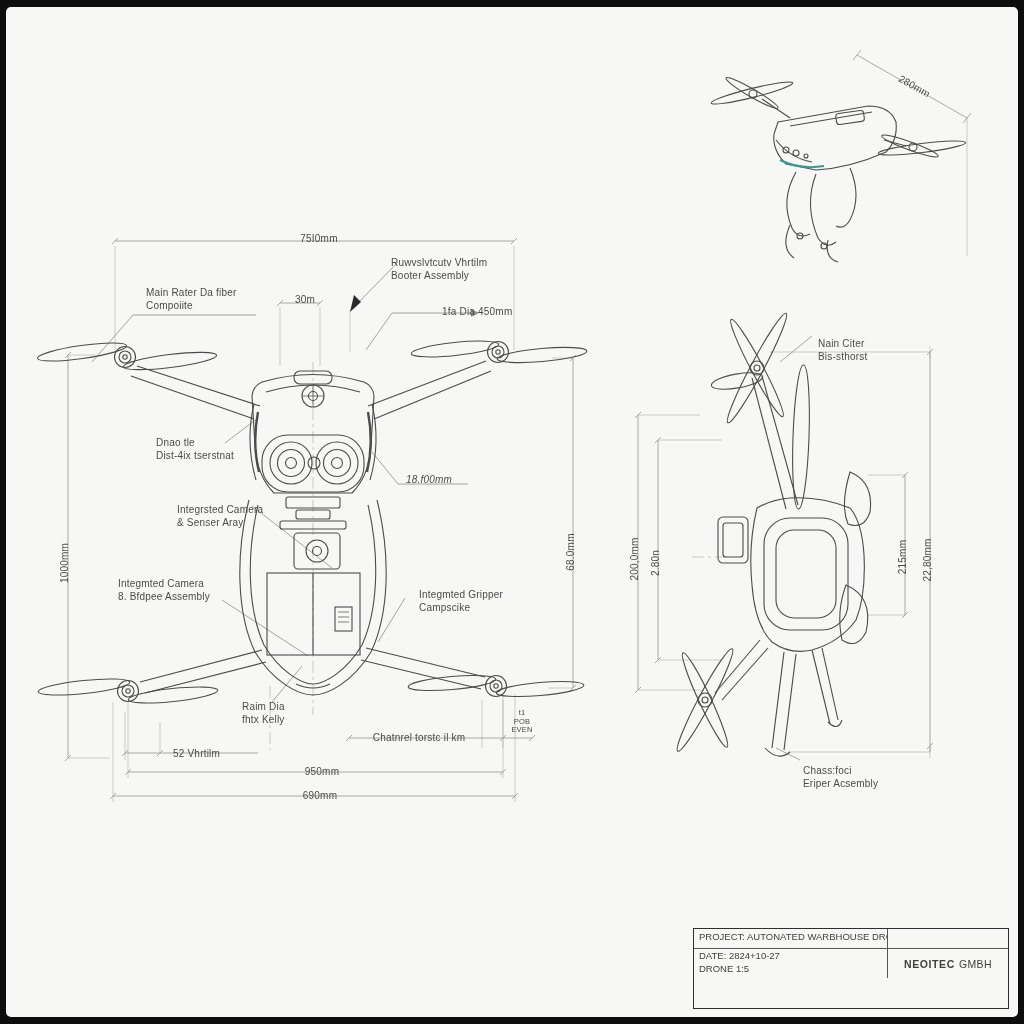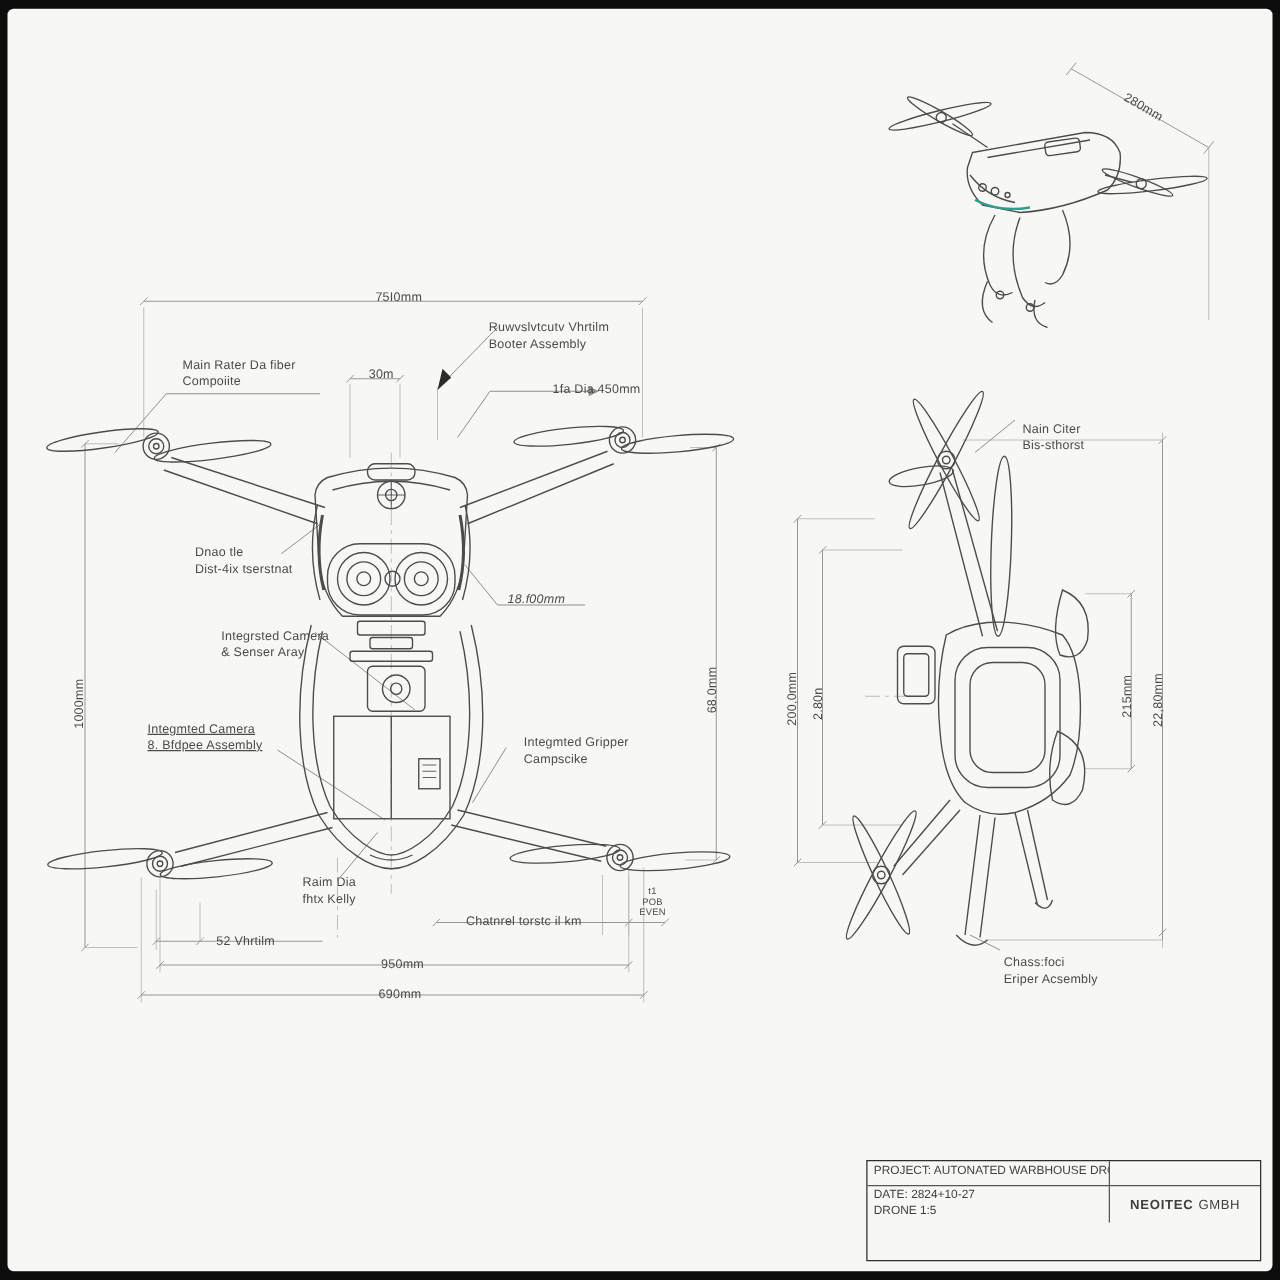--- a/index.html
+++ b/index.html
@@ -299,21 +299,21 @@
 Compoiite</div>
 <div class="lbl clbl" style="left:299px;top:287px;">30m</div>
 <div class="lbl" style="left:385px;top:250px;">Ruwvslvtcutv Vhrtilm
 Booter Assembly</div>
 <div class="lbl" style="left:392px;top:299px;margin-left:44px;">1fa Dia 450mm</div>
 <div class="lbl" style="left:150px;top:430px;">Dnao tle
 Dist-4ix tserstnat</div>
 <div class="lbl" style="left:400px;top:467px;font-style:italic;">18.f00mm</div>
 <div class="lbl" style="left:171px;top:497px;">Integrsted Camera
 &amp; Senser Aray</div>
-<div class="lbl" style="left:112px;top:571px;text-decoration:underline;">Integmted Camera
+<div class="lbl" style="left:112px;top:571px;">Integmted Camera
 8. Bfdpee Assembly</div>
 <div class="lbl" style="left:413px;top:582px;">Integmted Gripper
 Campscike</div>
 <div class="lbl" style="left:236px;top:694px;">Raim Dia
 fhtx Kelly</div>
 <div class="lbl clbl" style="left:413px;top:725px;">Chatnrel torstc il km</div>
 <div class="lbl clbl tiny" style="left:516px;top:702px;">t1
 POB
 EVEN</div>
 <div class="lbl" style="left:167px;top:741px;">52 Vhrtilm</div>

